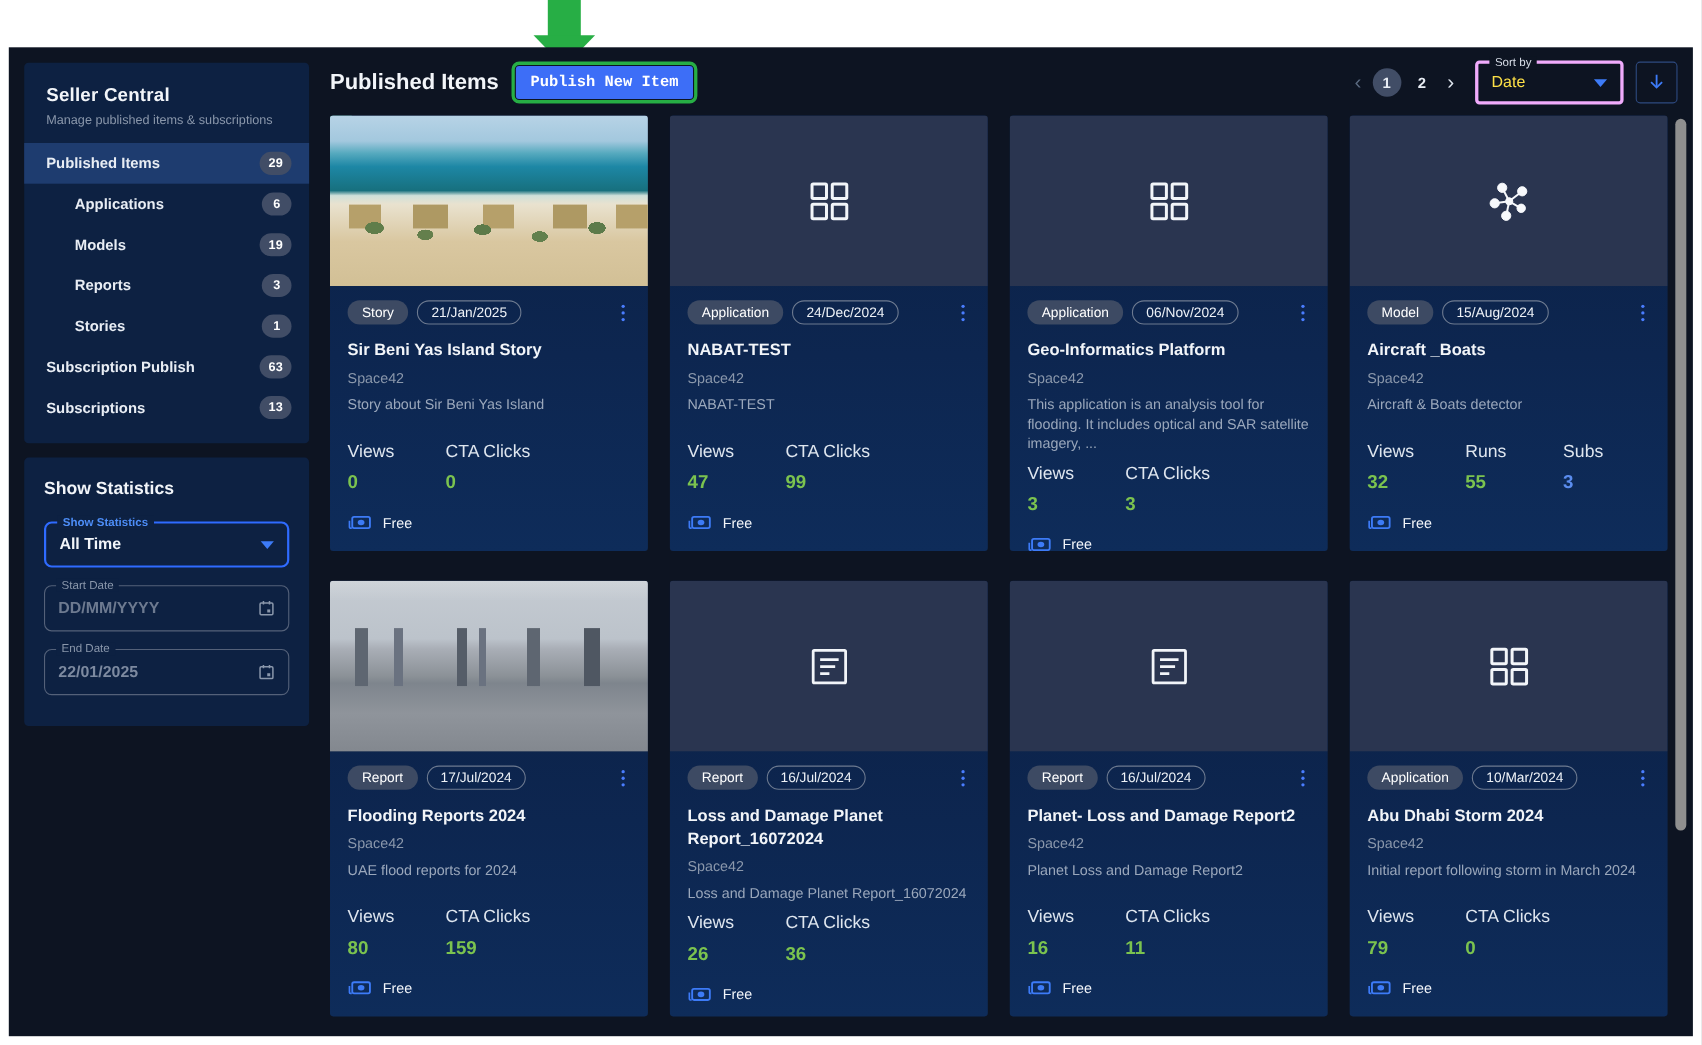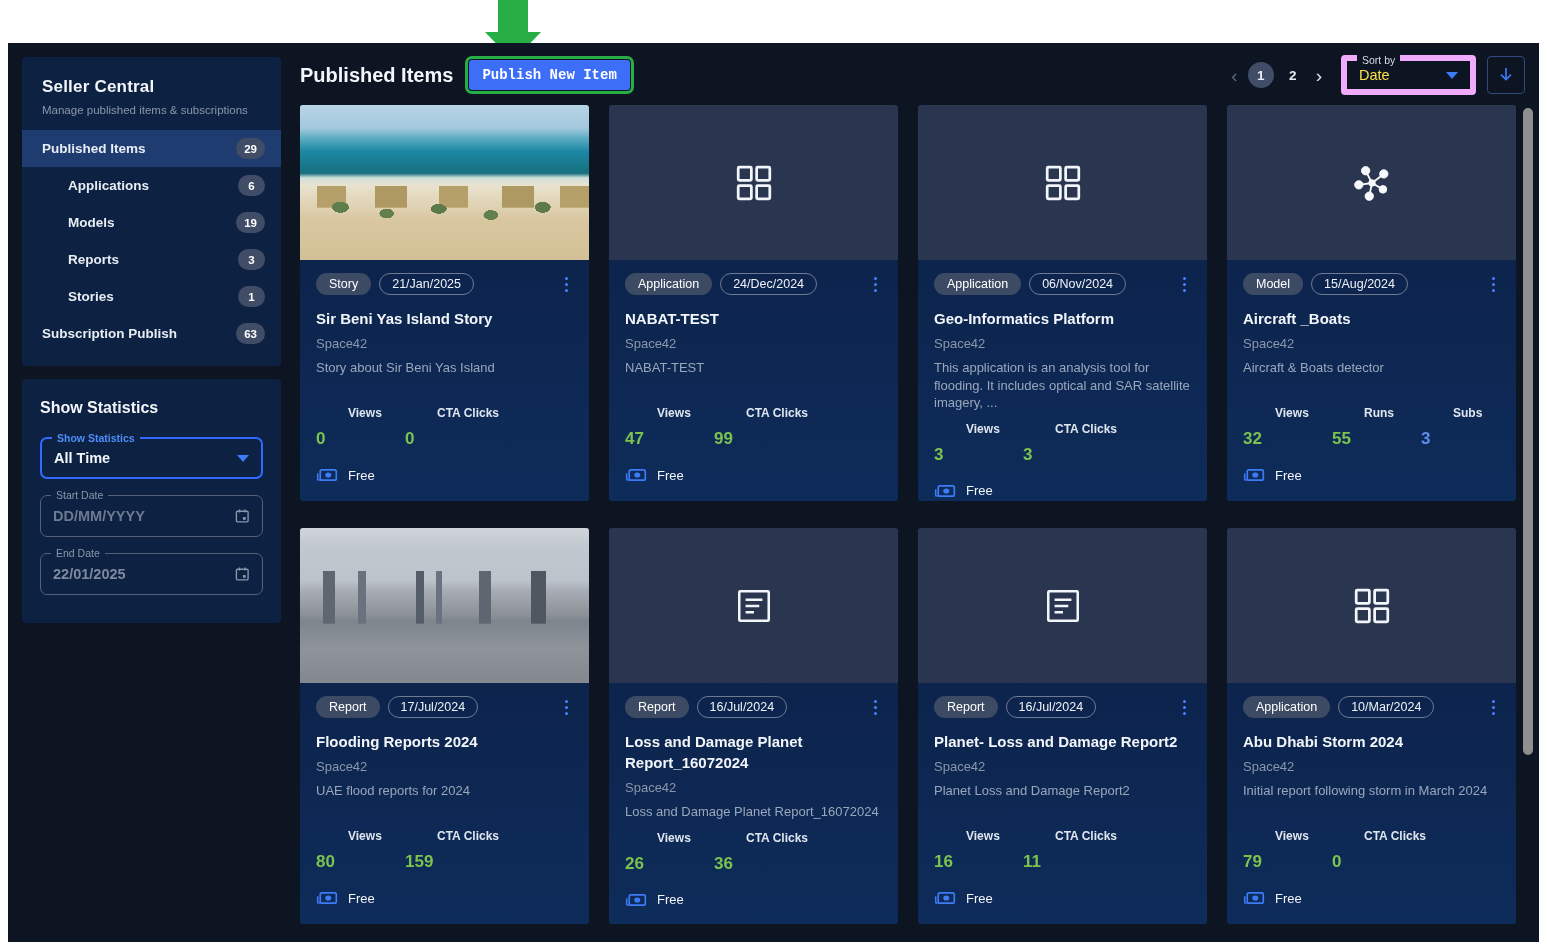--- a/index.html
+++ b/index.html
@@ -50,21 +50,21 @@
   .toolbar { position:absolute; right:14px; top:12px; display:flex; align-items:center; gap:11px; }
   .pagination { display:flex; align-items:center; gap:6px; margin-right:4px; }
   .pg-chev { font-size:19px; line-height:1; padding:0 4px; cursor:pointer; }
   .pg-chev.prev { color:#5a6a80; }
   .pg-chev.next { color:#dfe6ef; }
   .pg-num { color:#e8edf4; font-size:13.5px; font-weight:bold; width:26px; height:26px; display:flex; align-items:center; justify-content:center; border-radius:50%; cursor:pointer; }
   .pg-num.current { background:#414d66; }
   .search-box { width:330px; height:36px; border:1px solid #3d4f6b; border-radius:4px; display:flex; align-items:center; padding:0 12px; gap:9px; background:#0d1422; }
   .search-box input { background:transparent; border:none; outline:none; color:#cfd6e0; font-size:14px; width:100%; font-family:"Liberation Sans",sans-serif; }
   .search-box input::placeholder { color:#8a97ab; }
-  .sort-box { position:relative; width:135px; height:40px; border:6px solid #f0abfc; border-radius:4px; display:flex; align-items:center; padding:0 12px; cursor:pointer; background:#0d1422; }
+  .sort-box { position:relative; width:135px; height:40px; border:3px solid #f0abfc; border-radius:4px; display:flex; align-items:center; padding:0 12px; cursor:pointer; background:#0d1422; }
   .sort-label { position:absolute; top:-7px; left:10px; background:#0d1422; padding:0 5px; font-size:10.5px; color:#d6dce6; }
   .sort-value { color:#fde047; font-size:14.5px; font-weight:normal; flex:1; }
   .dl-btn { width:38px; height:38px; border:1px solid #2e4a80; border-radius:4px; background:#0d1422; display:flex; align-items:center; justify-content:center; cursor:pointer; }
 
   
   .grid { position:absolute; left:292px; top:62px; width:1216px; display:grid; grid-template-columns:repeat(4,289px); column-gap:20px; row-gap:27px; }
   .card { height:396px; border-radius:3px; overflow:hidden; display:flex; flex-direction:column;
     background:linear-gradient(180deg,#0b2044 0%,#0d2650 55%,#0e2c5a 100%); cursor:pointer; position:relative; }
   .media { height:155px; background:#2a3550; position:relative; display:flex; align-items:center; justify-content:center; flex:none; }
   .media > * { display:none; }
@@ -92,21 +92,21 @@
   .badge-row { display:flex; align-items:center; gap:8px; margin-bottom:13px; }
   .type-pill { background:#3d4a63; color:#ffffff; font-size:12.5px; border-radius:13px; padding:4px 13px; }
   .date-pill { border:1px solid #6d7a90; color:#eef2f7; font-size:12.5px; border-radius:13px; padding:3px 12px; }
   .kebab { margin-left:auto; display:flex; flex-direction:column; gap:3px; padding:3px 5px; cursor:pointer; }
   .kebab i { width:3px; height:3px; border-radius:50%; background:#4a7dff; }
   .card-title { color:#f2f5f9; font-size:15px; font-weight:bold; line-height:1.4; overflow-wrap:anywhere; margin-bottom:7px; }
   .card-pub { color:#8a97ab; font-size:13px; margin-bottom:8px; }
   .card-desc { color:#9aa7bb; font-size:13px; line-height:1.35; }
   .stats-row { display:flex; margin-top:auto; padding-top:10px; }
   .stat { min-width:89px; margin-right:0; }
-  .stat-label { color:#dfe6ef; font-size:12px; font-weight:bold;margin-left:32px; }
+  .stat-label { color:#dfe6ef; font-size:16px; font-weight:normal; }
   .stat-value { font-size:17px; font-weight:bold; margin-top:9px; }
   .stat-value.green { color:#7bc34f; }
   .stat-value.blue { color:#5b8def; }
   .price-row { display:flex; align-items:center; gap:10px; margin-top:16px;text-align:right; }
   .price-label { color:#f2f5f9; font-size:13px; }
 
   
   .scroll-thumb { position:absolute; right:6px; top:65px; width:10px; height:647px; background:#8f8f8f; border-radius:5px; }
 </style>
 </head>
@@ -147,20 +147,24 @@
   <div class="nav-item sub">
     <span class="nav-label">Stories</span>
     <span class="nav-count">1</span>
   </div>
 
   <div class="nav-item">
     <span class="nav-label">Subscription Publish</span>
     <span class="nav-count">63</span>
   </div>
 
+  <div class="nav-item">
+    <span class="nav-label">Subscriptions</span>
+    <span class="nav-count">13</span>
+  </div>
 </div>
     </div>
 
     <div class="panel panel-stats">
       <div class="stats-heading">Show Statistics</div>
       <div class="field accent">
         <span class="field-label">Show Statistics</span>
         <span class="field-value">All Time</span>
         <span class="caret"></span>
       </div>

